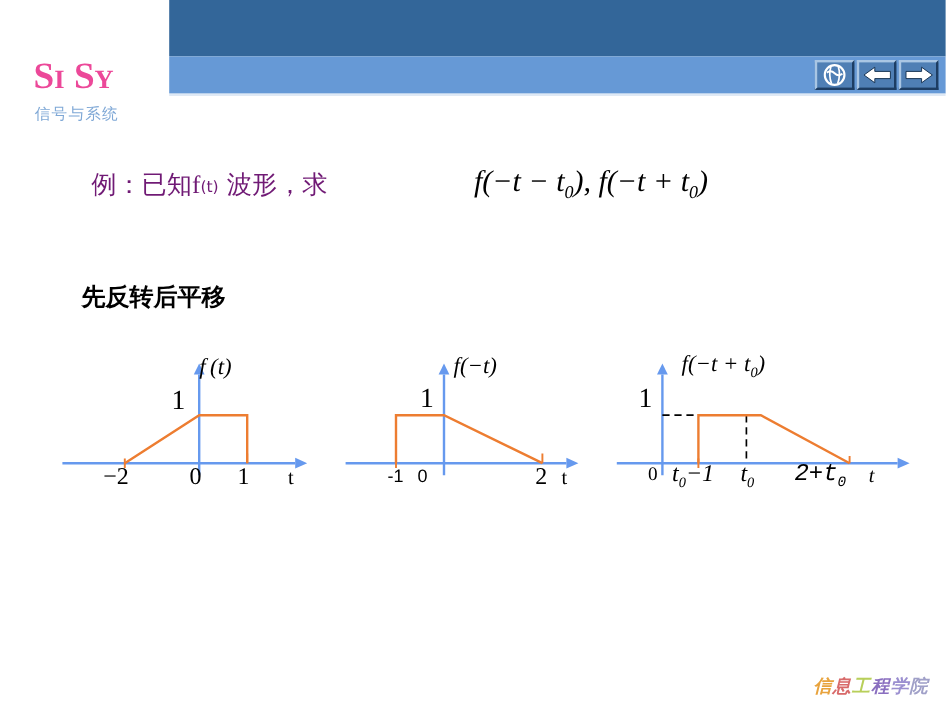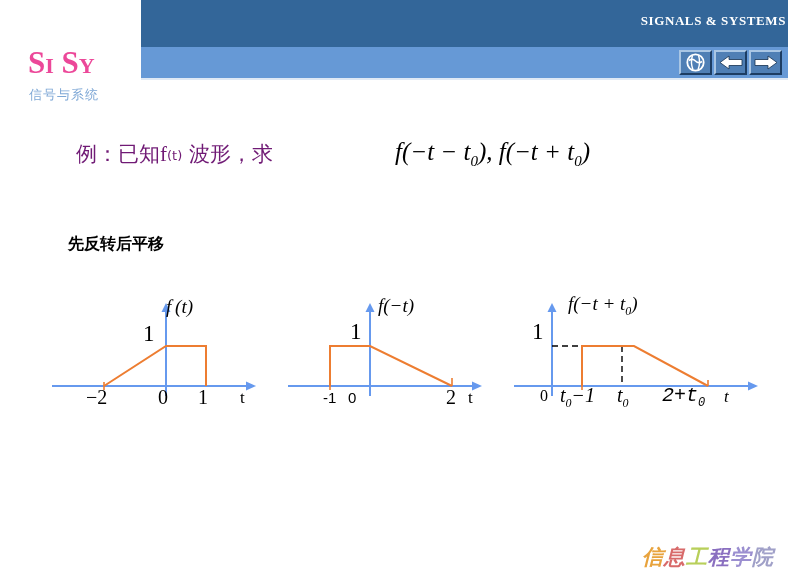--- a/index.html
+++ b/index.html
@@ -139,21 +139,21 @@
     white-space: nowrap;
     margin-left: 27px;
   }
   .formula sub {
     font-size: 15px;
     font-style: italic;
   }
   .subtitle {
     position: absolute;
     left: 68px; top: 234px;
-    font-size: 16px;
+    font-size: 20px;
     font-weight: bold;
     color: #000000;
     white-space: nowrap;
     font-family: "DejaVu Sans", sans-serif;
   }
 
   
   .graph {
     position: absolute;
     top: 288px;
@@ -196,22 +196,22 @@
   .axis-t {
     position: absolute;
     font-family: "Liberation Serif", serif;
     font-size: 17px;
     color: #000000;
   }
 
   
   .watermark {
     position: absolute;
-    right: 14px; bottom: 16px;
-    font-size: 21px;
+    right: 14px; bottom: 5px;
+    font-size: 15px;
     font-weight: bold;
     font-style: italic;
     white-space: nowrap;
     font-family: "DejaVu Sans", sans-serif;
     letter-spacing: 1px;
   }
   .watermark span:nth-child(1) { color: #e8a33d; }
   .watermark span:nth-child(2) { color: #d86a6a; }
   .watermark span:nth-child(3) { color: #b8cf5a; }
   .watermark span:nth-child(4) { color: #8a6fc0; }
@@ -219,21 +219,20 @@
   .watermark span:nth-child(6) { color: #a0a0c8; }
 </style>
 </head>
 <body>
 
 <div class="header">
   <div class="band-dark"></div>
   <div class="band-light"></div>
   <div class="band-hairline"></div>
 
-  <div class="brand-title">SIGNALS &amp; SYSTEMS</div>
 
   <div class="nav-buttons">
     <div class="nav-btn">
       <svg width="19" height="19" viewBox="0 0 19 19" aria-hidden="true">
         <circle cx="9.5" cy="9.5" r="8.2" fill="none" stroke="#ffffff" stroke-width="1.8"></circle>
         <path d="M3 7.5 Q6.5 5 9.5 8 Q12.5 11 16 8.5" fill="none" stroke="#ffffff" stroke-width="1.6"></path>
         <path d="M6.5 2.2 Q4.2 9.5 7 16.8" fill="none" stroke="#ffffff" stroke-width="1.4"></path>
         <path d="M12.5 2.2 Q14.8 9.5 12 16.8" fill="none" stroke="#ffffff" stroke-width="1.4"></path>
       </svg>
     </div>

